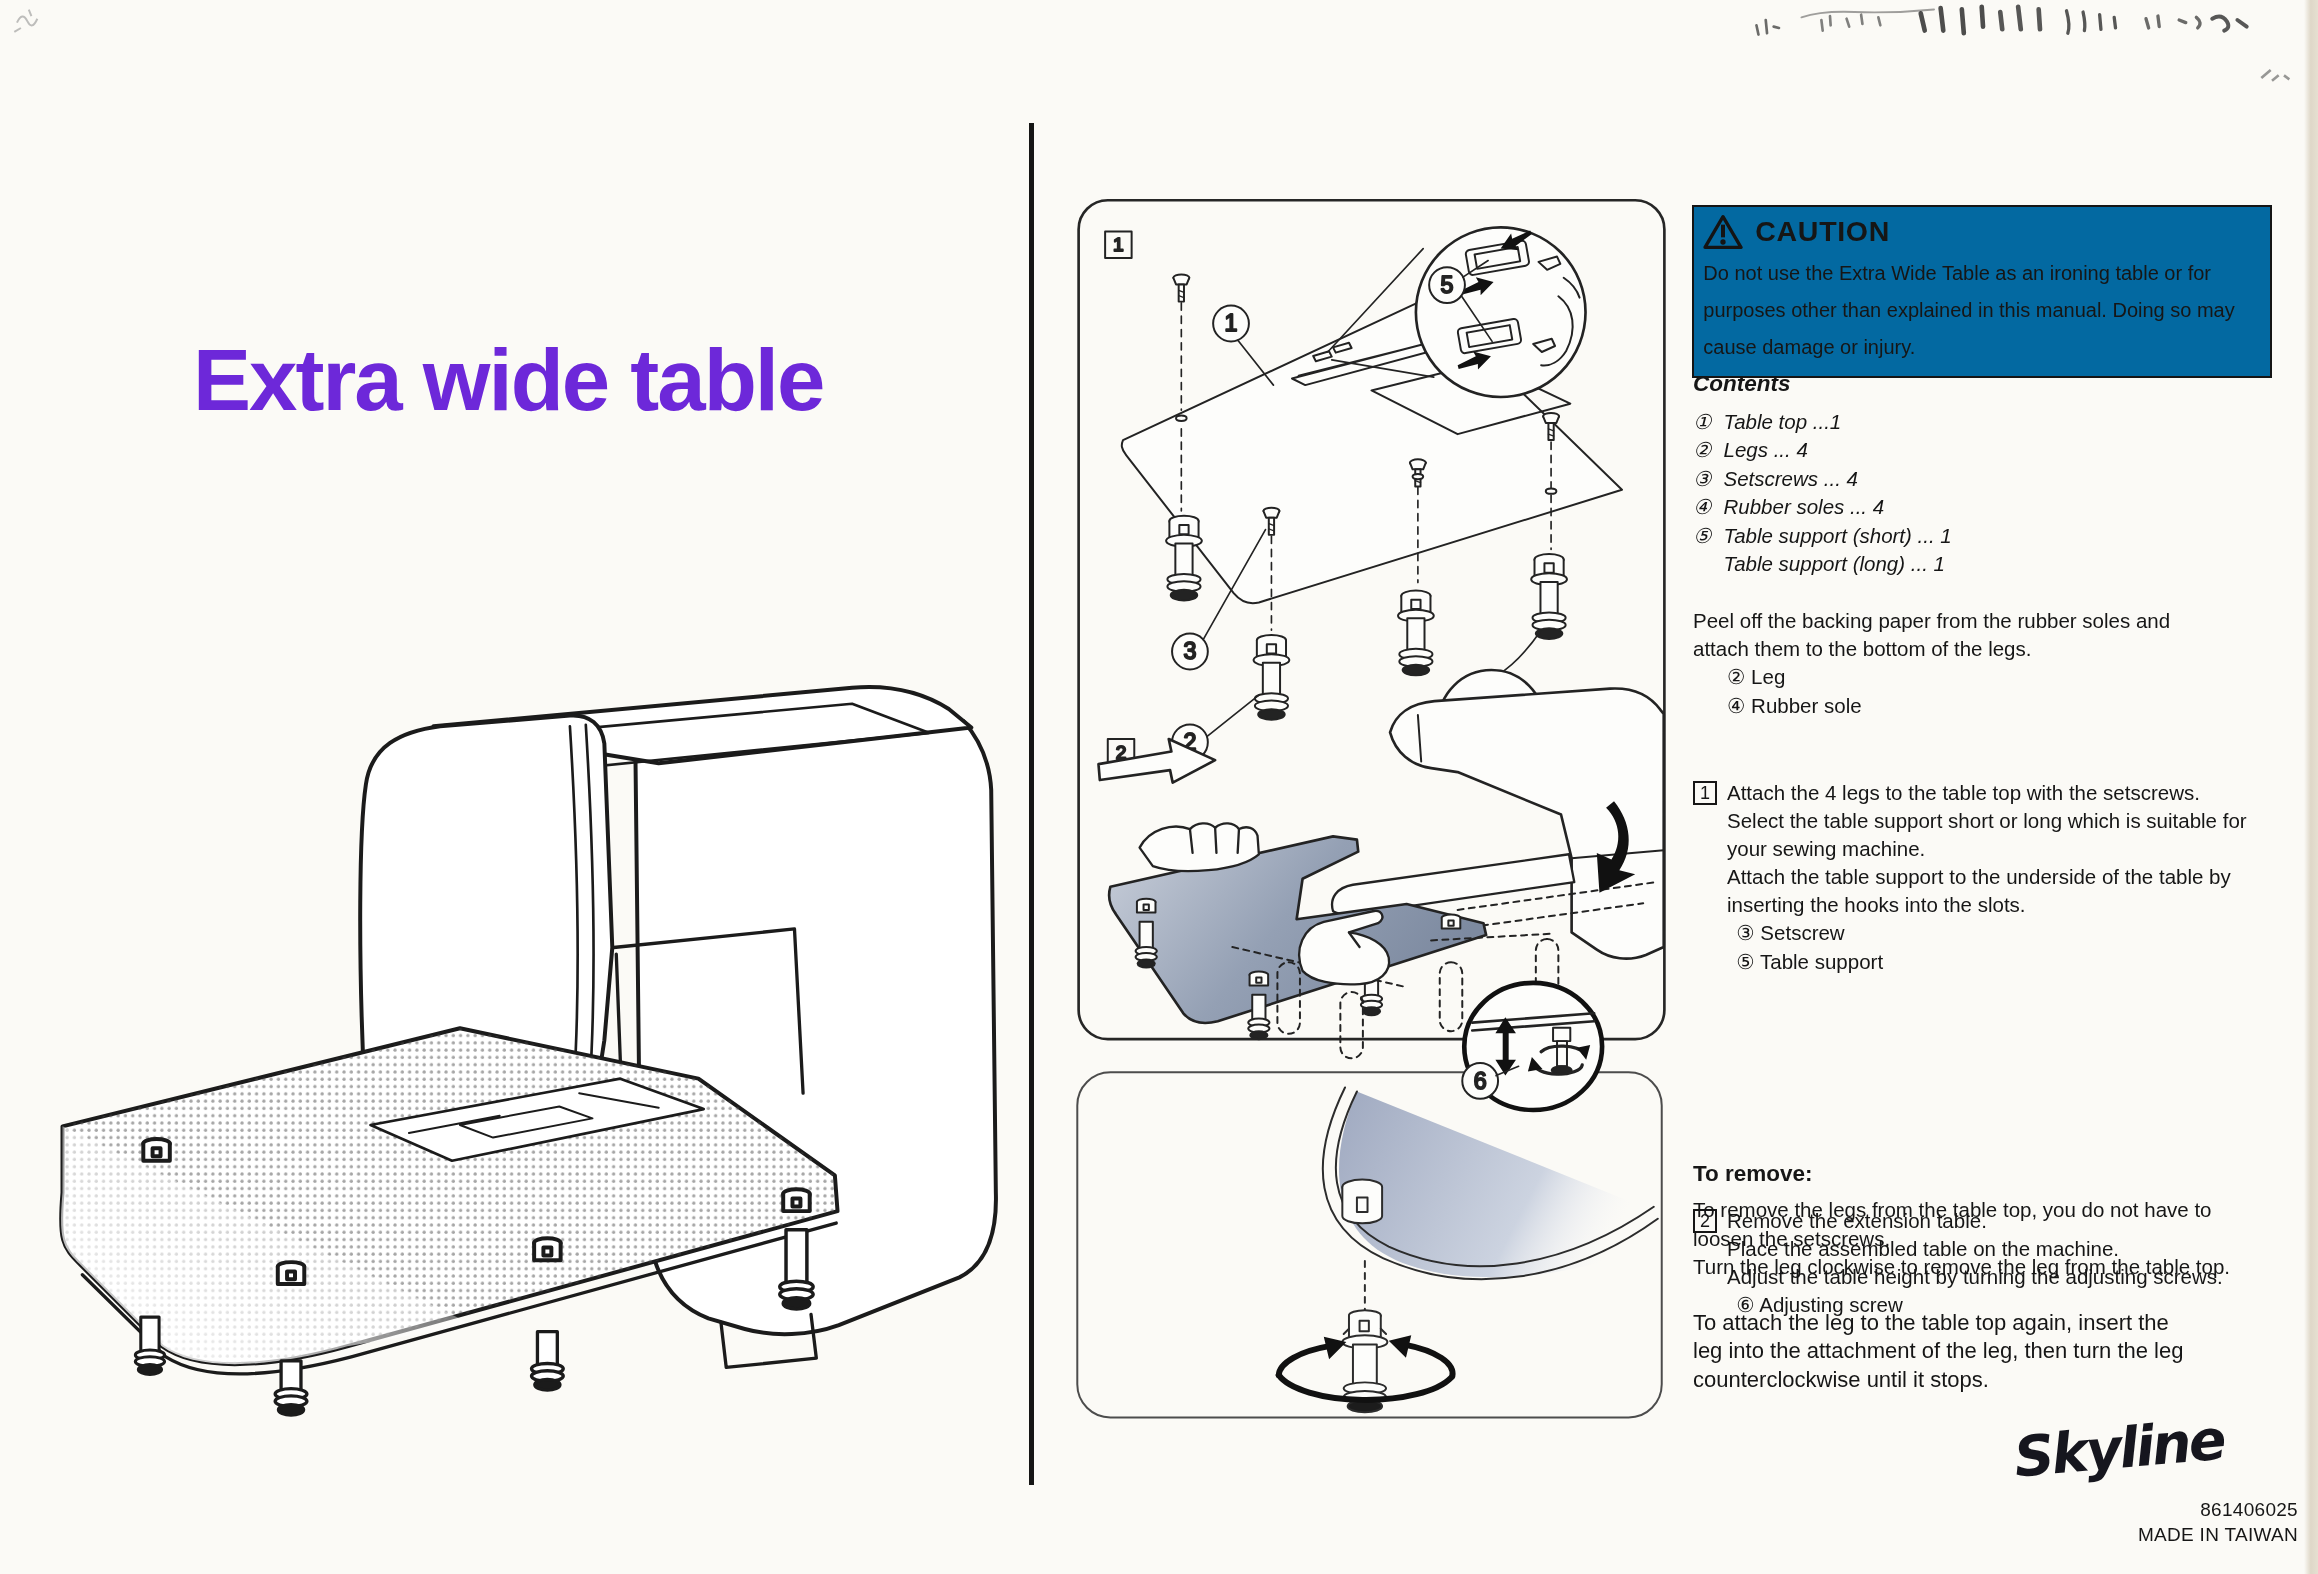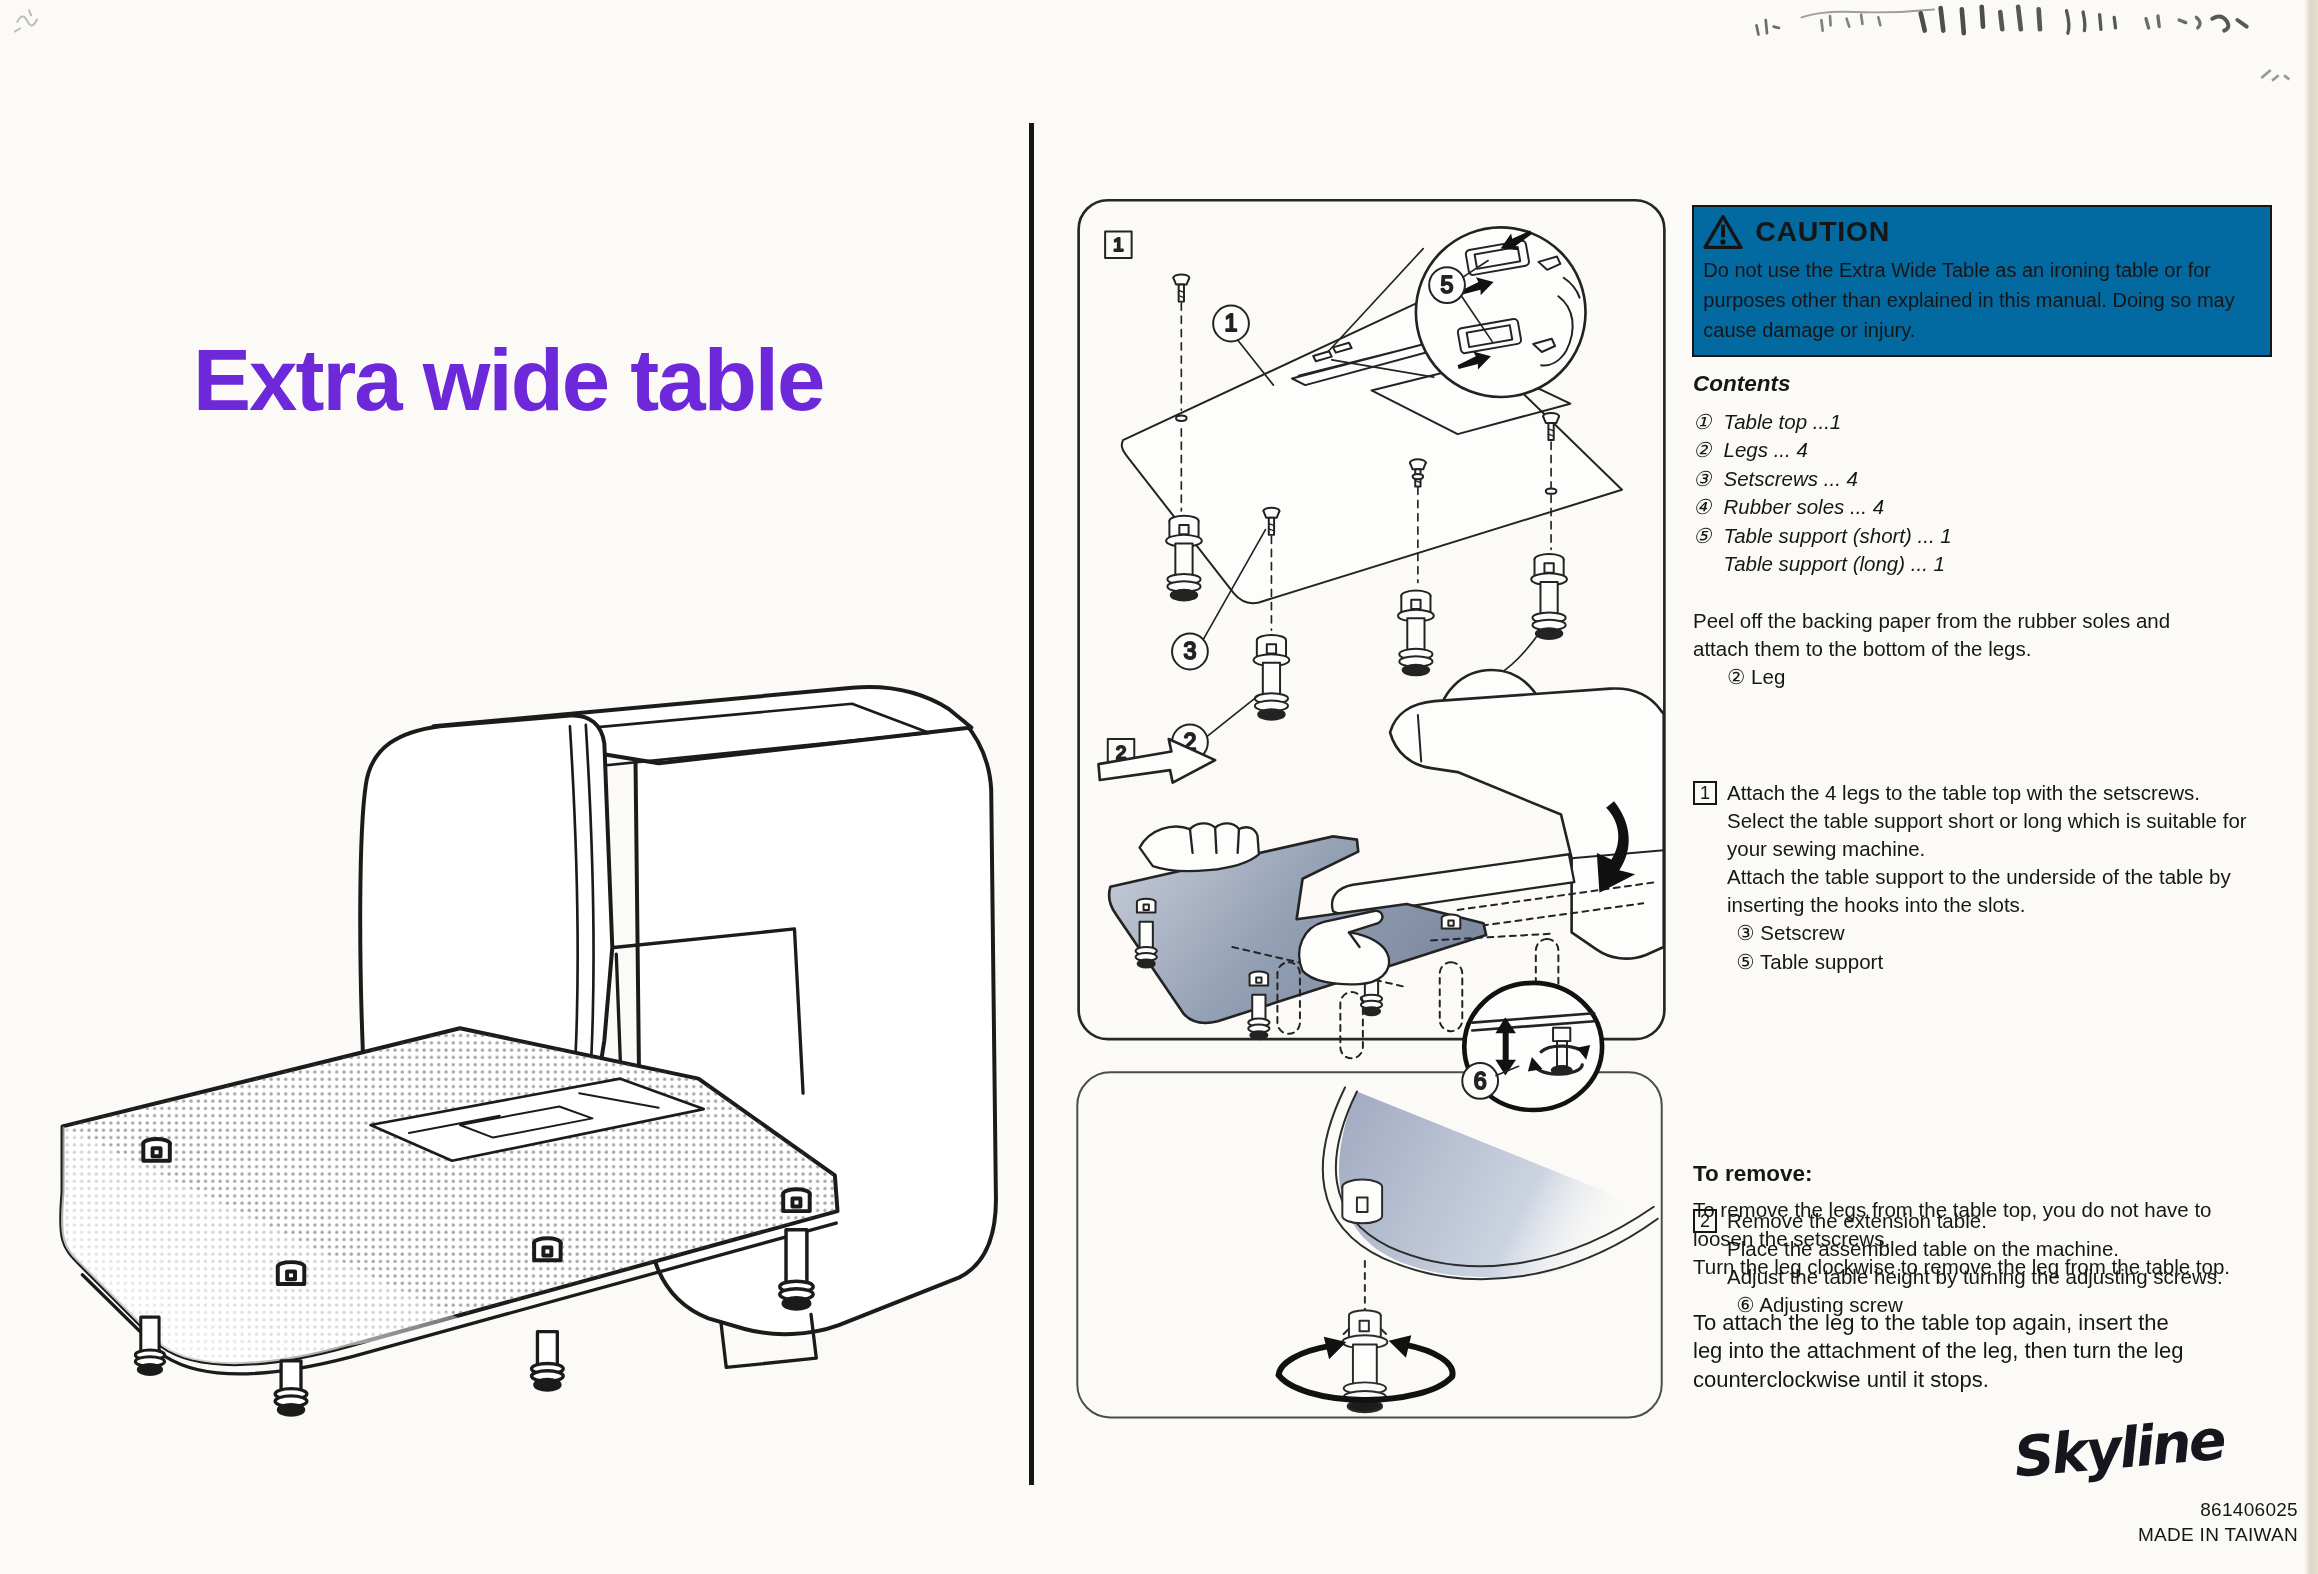--- a/index.html
+++ b/index.html
@@ -7,21 +7,21 @@
         font-family:"Liberation Sans",sans-serif;color:#161616;}
   .abs{position:absolute;}
   
   .title{left:193px;top:330px;font-size:87px;font-weight:bold;letter-spacing:-2px;color:#6d28d9;white-space:nowrap;}
   
   .divider{left:1029px;top:123px;width:4.6px;height:1362px;background:#151515;}
   
   .caution-box{left:1692px;top:205px;width:580px;border:2.6px solid #151515;padding:6.6px 9.3px 10.6px 9.3px;box-sizing:border-box;background:#0369a1;}
   .caution-head{display:flex;align-items:center;gap:12px;}
   .caution-title{font-size:28.5px;font-weight:bold;letter-spacing:0.7px;}
-  .caution-body{margin-top:5.3px;font-size:20px;line-height:30px;}
+  .caution-body{margin-top:5.3px;font-size:20px;line-height:37px;}
   .h-bold{font-size:22.5px;font-weight:bold;}
   .contents-blk{left:1693px;top:371px;width:603px;font-style:italic;}
   .contents-list{margin-top:10.6px;}
   .c-row{display:flex;font-size:20.5px;line-height:28.5px;}
   .c-num{width:30.5px;flex:none;}
   .attach-blk{left:1693px;top:599px;width:607px;}
   .p-lines{margin-top:8px;font-size:20.5px;line-height:28px;}
   .legend{margin-left:34px;font-size:20.5px;line-height:28.5px;}
   .step{width:609px;position:relative;padding-left:34px;font-size:20.5px;line-height:28px;}
   .step1{left:1693px;top:779px;}
@@ -472,20 +472,21 @@
     </div>
   </div>
 
   <div class="abs attach-blk">
     <div class="p-lines">
       <div>Peel off the backing paper from the rubber soles and</div>
       <div>attach them to the bottom of the legs.</div>
     </div>
     <div class="legend">
       <div>② Leg</div>
+      <div>④ Rubber sole</div>
     </div>
   </div>
 
   <div class="abs step step1">
     <div class="stepnum">1</div>
     <div>Attach the 4 legs to the table top with the setscrews.</div>
     <div>Select the table support short or long which is suitable for</div>
     <div>your sewing machine.</div>
     <div>Attach the table support to the underside of the table by</div>
     <div>inserting the hooks into the slots.</div>

